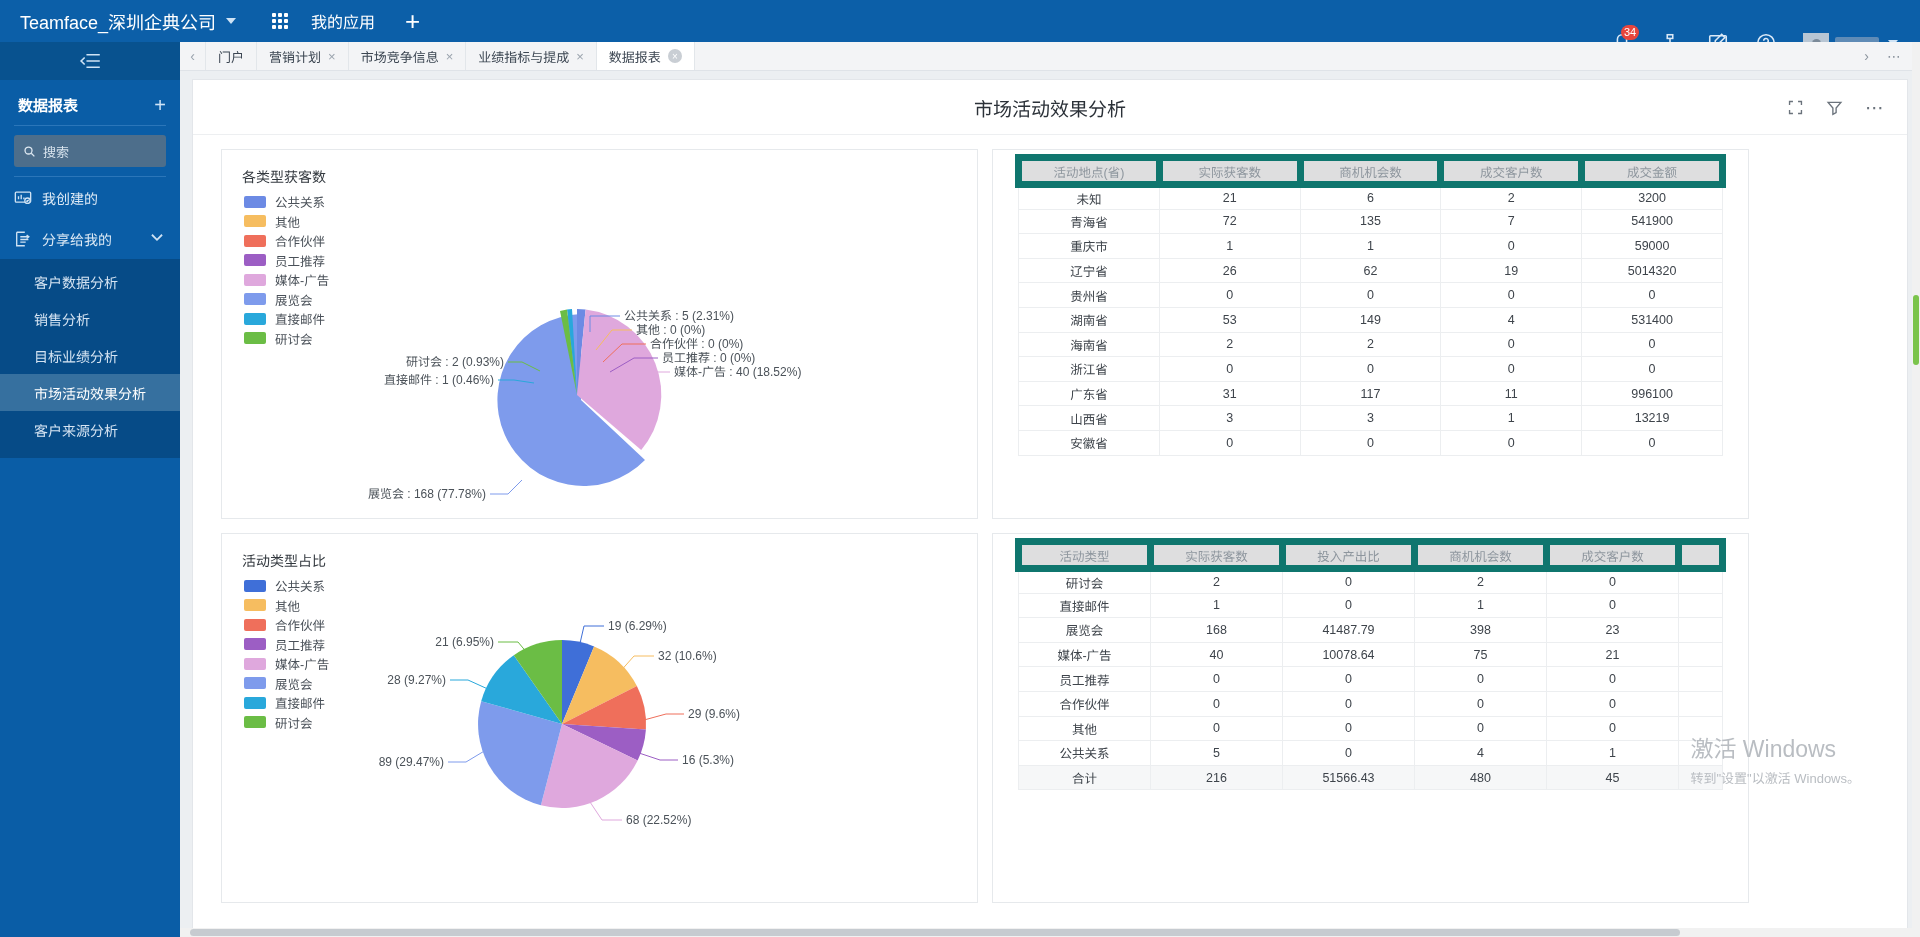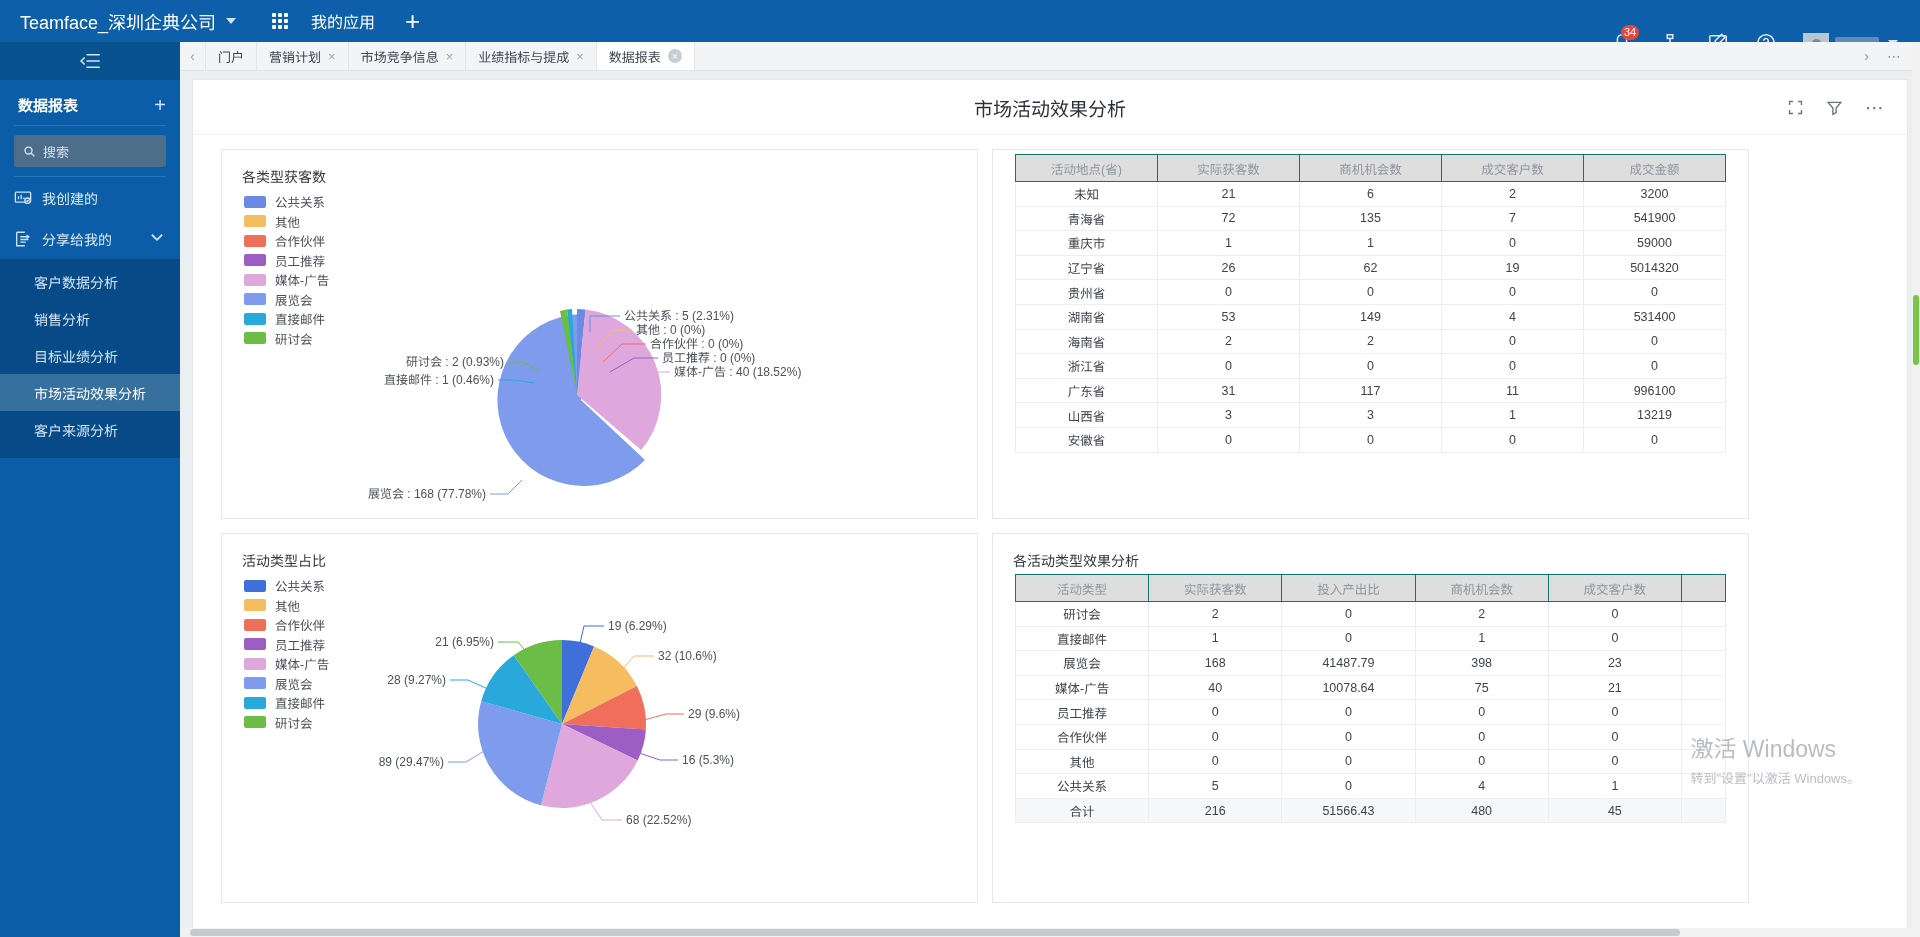--- a/index.html
+++ b/index.html
@@ -162,21 +162,21 @@
   .chart-area { position: absolute; inset: 0; text-align: right; }
   .chart-area svg { display: block; }
   .pie-label { font-size: 12px; fill: #4b5259; font-family: "Liberation Sans", sans-serif; }
 
   
   .tbl-wrap { padding: 4px 22px 0 22px; }
   table { border-collapse: collapse; width: 100%; table-layout: fixed; }
   th {
     background: #dededf; color: #8e969e; font-weight: normal;
     font-size: 12.5px; height: 27px; text-align: center;
-    border: 1px solid #0f766e;
+    border: 7px solid #0f766e;
   }
   td {
     height: 24.6px; font-size: 12.5px; color: #3e444b; text-align: center;
     border: 1px solid #eceef0; background: #fff;
   }
   tr.total td { background: #f6f7f8; }
 
   
   .watermark {
     position: absolute; right: 60px; bottom: 150px;
@@ -618,21 +618,20 @@
               <text class="pie-label" x="460" y="230">16 (5.3%)</text>
               <text class="pie-label" x="404" y="290">68 (22.52%)</text>
               <text class="pie-label" x="222" y="232" text-anchor="end">89 (29.47%)</text>
               <text class="pie-label" x="224" y="150" text-anchor="end">28 (9.27%)</text>
               <text class="pie-label" x="272" y="112" text-anchor="end">21 (6.95%)</text>
             </svg>
           </div>
         </div>
 
         <div class="card">
-          <div class="card-title">各活动类型效果分析</div>
           <div class="tbl-wrap">
             <table>
               <thead>
                   <tr>
                 <th>活动类型</th>
                 <th>实际获客数</th>
                 <th>投入产出比</th>
                 <th>商机机会数</th>
                 <th>成交客户数</th>
                 <th style="width:44px"></th>

